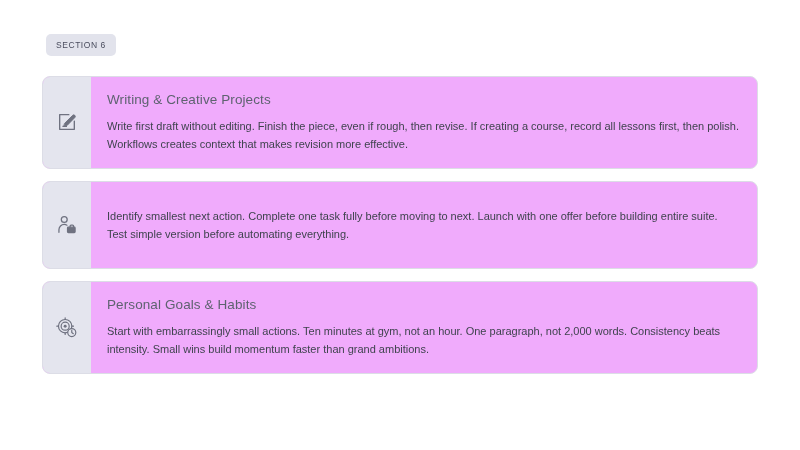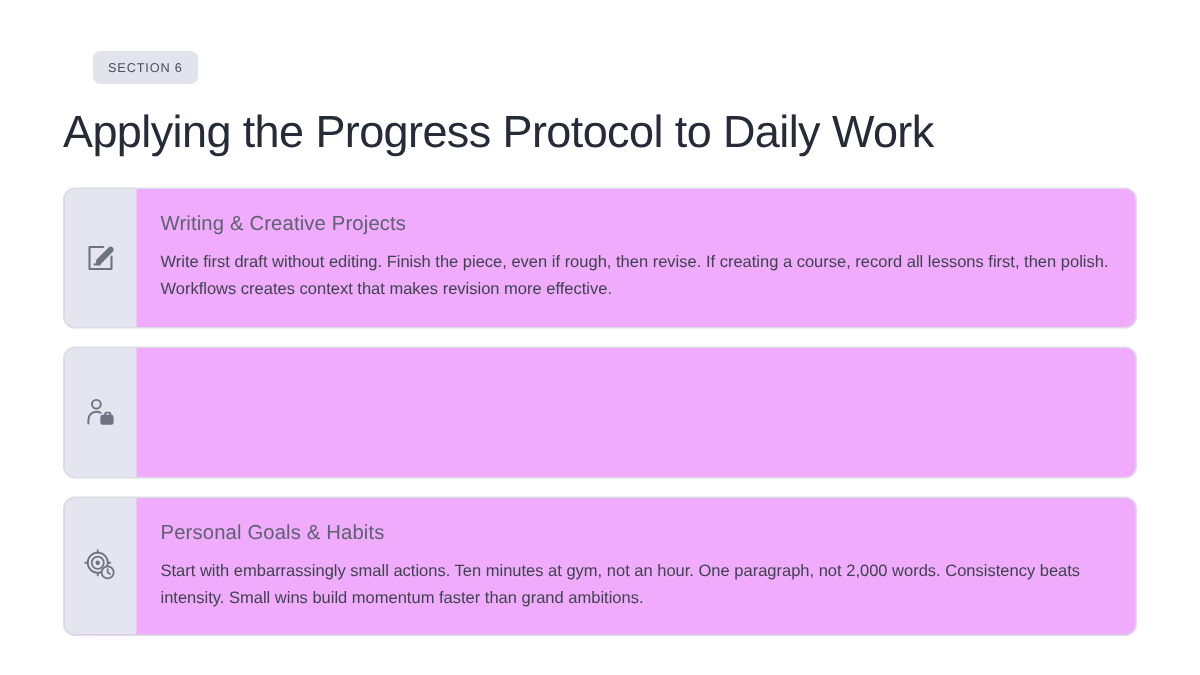--- a/index.html
+++ b/index.html
@@ -26,21 +26,21 @@
   
   .badge {
     display: inline-block;
     background: #e2e3ec;
     color: #4a4d5e;
     font-size: 8.5px;
     letter-spacing: 0.55px;
     line-height: 1;
     padding: 7px 10px 6px 10px;
     border-radius: 5px;
-    margin-left: 20px;
+    margin-left: 4px;
   }
 
   
   .title {
     margin-top: 16px;
     margin-left: 0px;
     font-size: 30px;
     font-weight: 400;
     color: #262b38;
     letter-spacing: -0.4px;
@@ -102,21 +102,20 @@
     max-width: 645px;
   }
 </style>
 </head>
 <body>
 
 <div class="slide">
 
   <div class="badge">SECTION 6</div>
 
-  <h1 class="title">Applying the Progress Protocol to Daily Work</h1>
 
   <div class="cards">
 
     <div class="card">
       <div class="card-icon-panel">
         <span>
           <svg width="22" height="22" viewBox="0 0 24 24" fill="none" stroke="#6f7280" stroke-width="1.5" stroke-linecap="round" stroke-linejoin="round">
             <path d="M4 4 H14 M4 4 V20 H20 V11"></path>
             <path d="M7 16 H12 V17.5 H7 Z" fill="#6f7280" stroke="none"></path>
             <path d="M9.5 13.4 L18.2 4.7 a1.7 1.7 0 0 1 2.4 2.4 L12.1 15.8 L8.9 16.6 Z" fill="#6f7280" stroke="#6f7280" stroke-width="1"></path>
@@ -134,20 +133,21 @@
         <span>
           <svg width="22" height="22" viewBox="0 0 24 24" fill="none" stroke="#6f7280" stroke-width="1.4" stroke-linecap="round" stroke-linejoin="round">
             <circle cx="9" cy="6" r="3.2"></circle>
             <path d="M3.2 20 V17.2 A5.8 5.8 0 0 1 9 11.4 a5.9 5.9 0 0 1 3 0.8"></path>
             <rect x="12.6" y="14.4" width="8.2" height="5.8" rx="0.9" fill="#6f7280" stroke="#6f7280"></rect>
             <path d="M15.4 14.4 V13.1 a1 1 0 0 1 1-1 h1.8 a1 1 0 0 1 1 1 V14.4"></path>
           </svg>
         </span>
       </div>
       <div class="card-body">
+        <div class="card-desc">Identify smallest next action. Complete one task fully before moving to next. Launch with one offer before building entire suite. Test simple version before automating everything.</div>
       </div>
     </div>
 
     <div class="card">
       <div class="card-icon-panel">
         <span>
           <svg width="22" height="22" viewBox="0 0 24 24" fill="none" stroke="#6f7280" stroke-width="1.3" stroke-linecap="round" stroke-linejoin="round">
             <circle cx="10" cy="10" r="7.3"></circle>
             <circle cx="10" cy="10" r="4.4"></circle>
             <circle cx="10" cy="10" r="1.6" fill="#6f7280" stroke="none"></circle>

